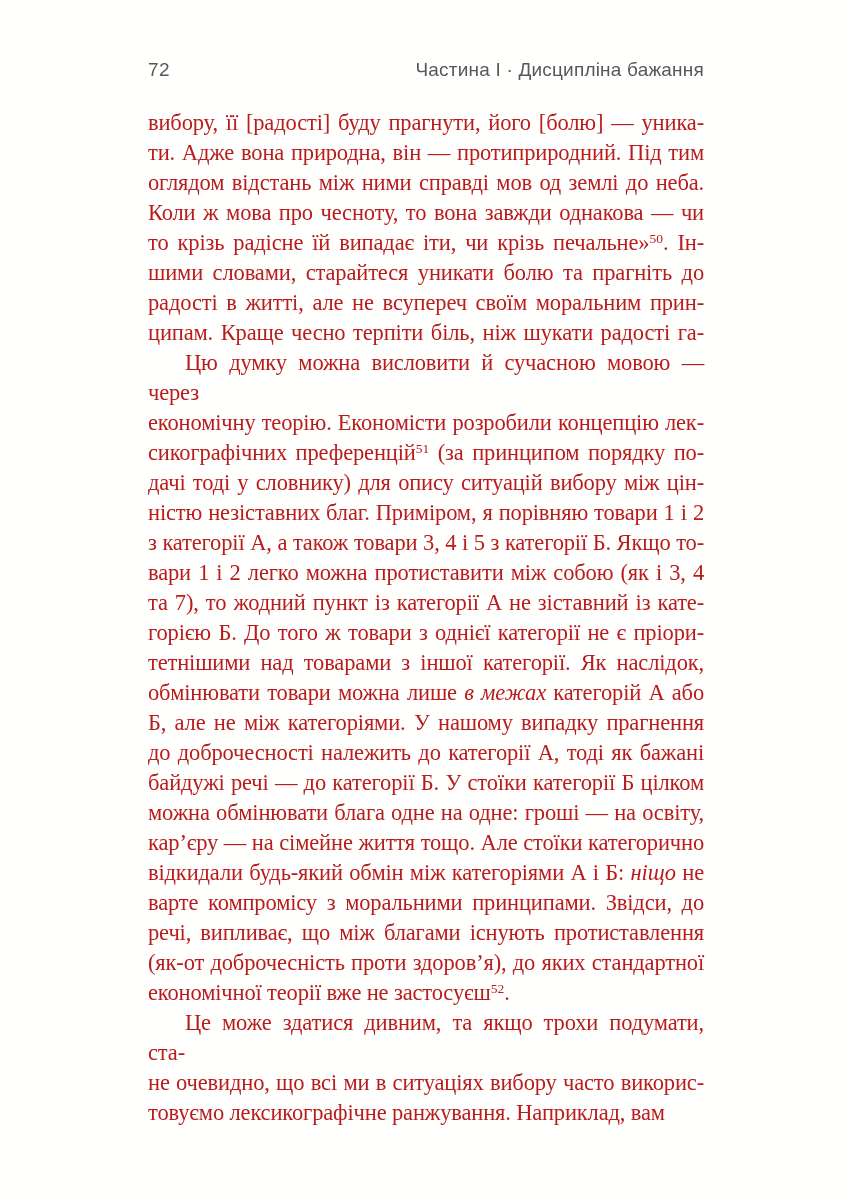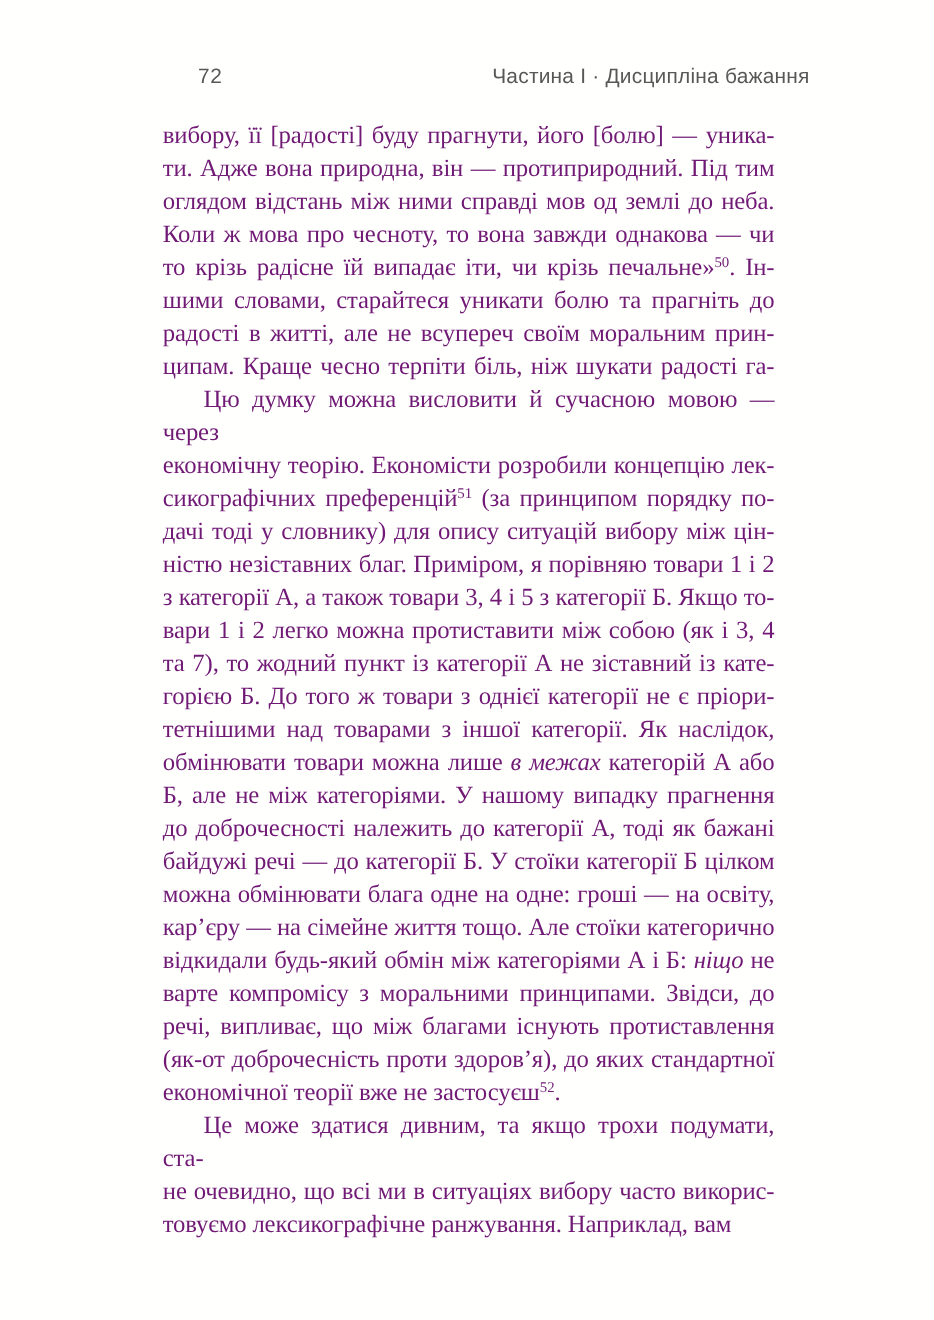--- a/index.html
+++ b/index.html
@@ -20,38 +20,37 @@
     left: 148px;
     top: 58px;
     width: 556px;
     display: flex;
     justify-content: space-between;
     align-items: baseline;
     color: #585858;
     font-family: "Liberation Sans", "DejaVu Sans", sans-serif;
     font-size: 19px;
     line-height: 24px;
-    margin-left: 32px;
   }
   .page-number {
     font-style: normal;
     letter-spacing: 0.5px;
   }
   .chapter-title {
     letter-spacing: 0.2px;
   }
   .page-body {
     position: absolute;
     left: 148px;
     top: 108px;
     width: 556px;
     font-size: 22.5px;
     line-height: 30px;
     letter-spacing: -0.15px;
-    color: #701a75;
+    color: #b91c1c;
   }
   .para { margin: 0; }
   .line {
     text-align: justify;
     text-align-last: justify;
     white-space: normal;
   }
   .line.end { text-align-last: left; }
   .line.indent { text-indent: 37px; }
   .line sup {

